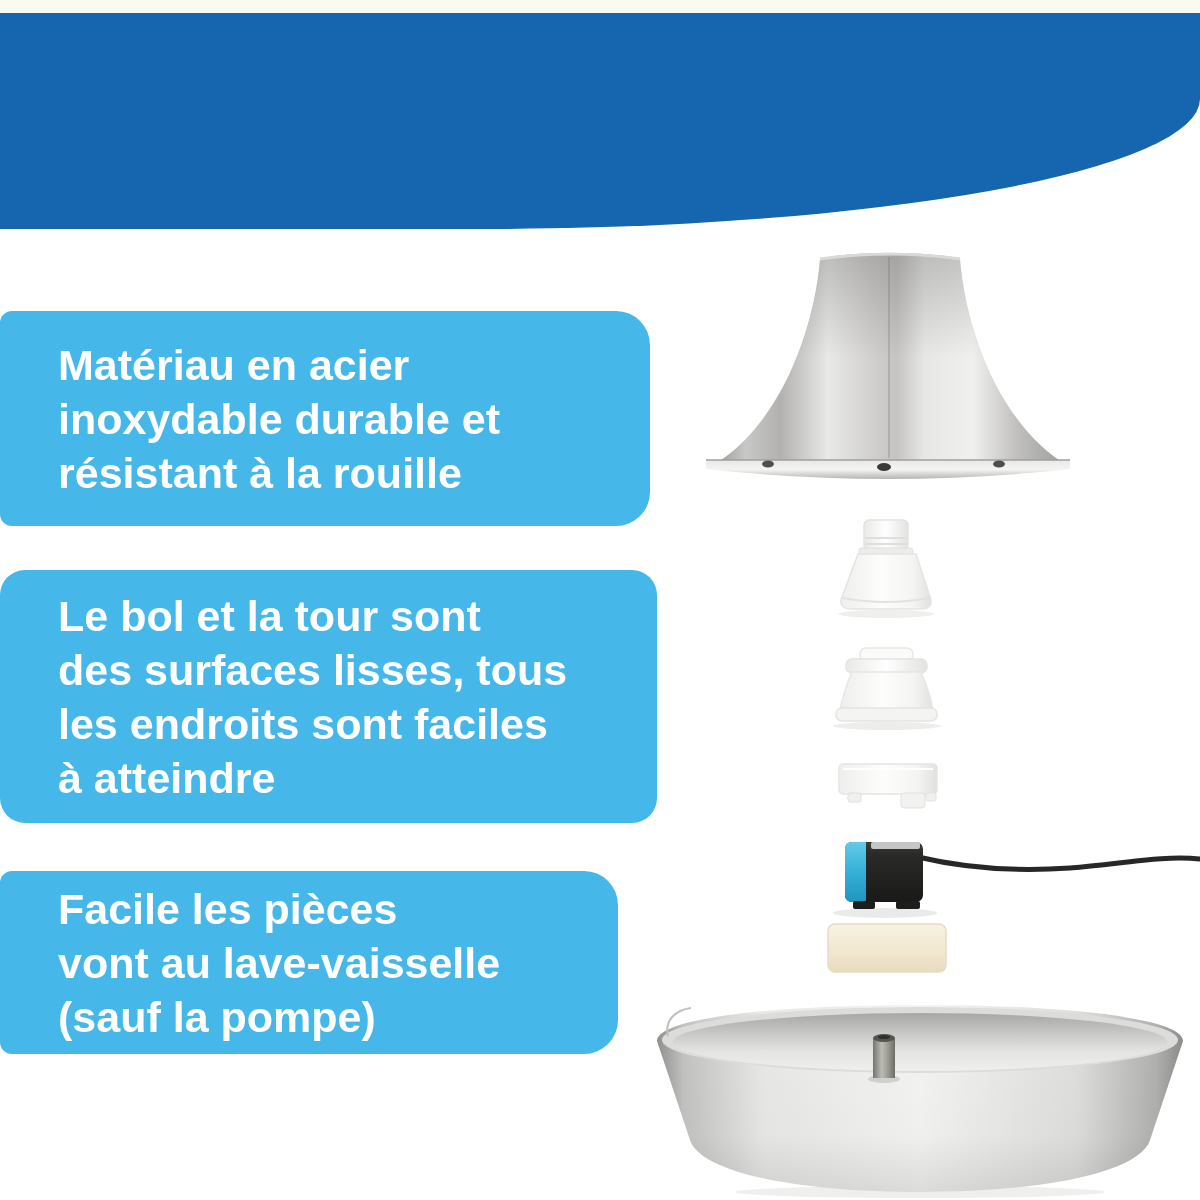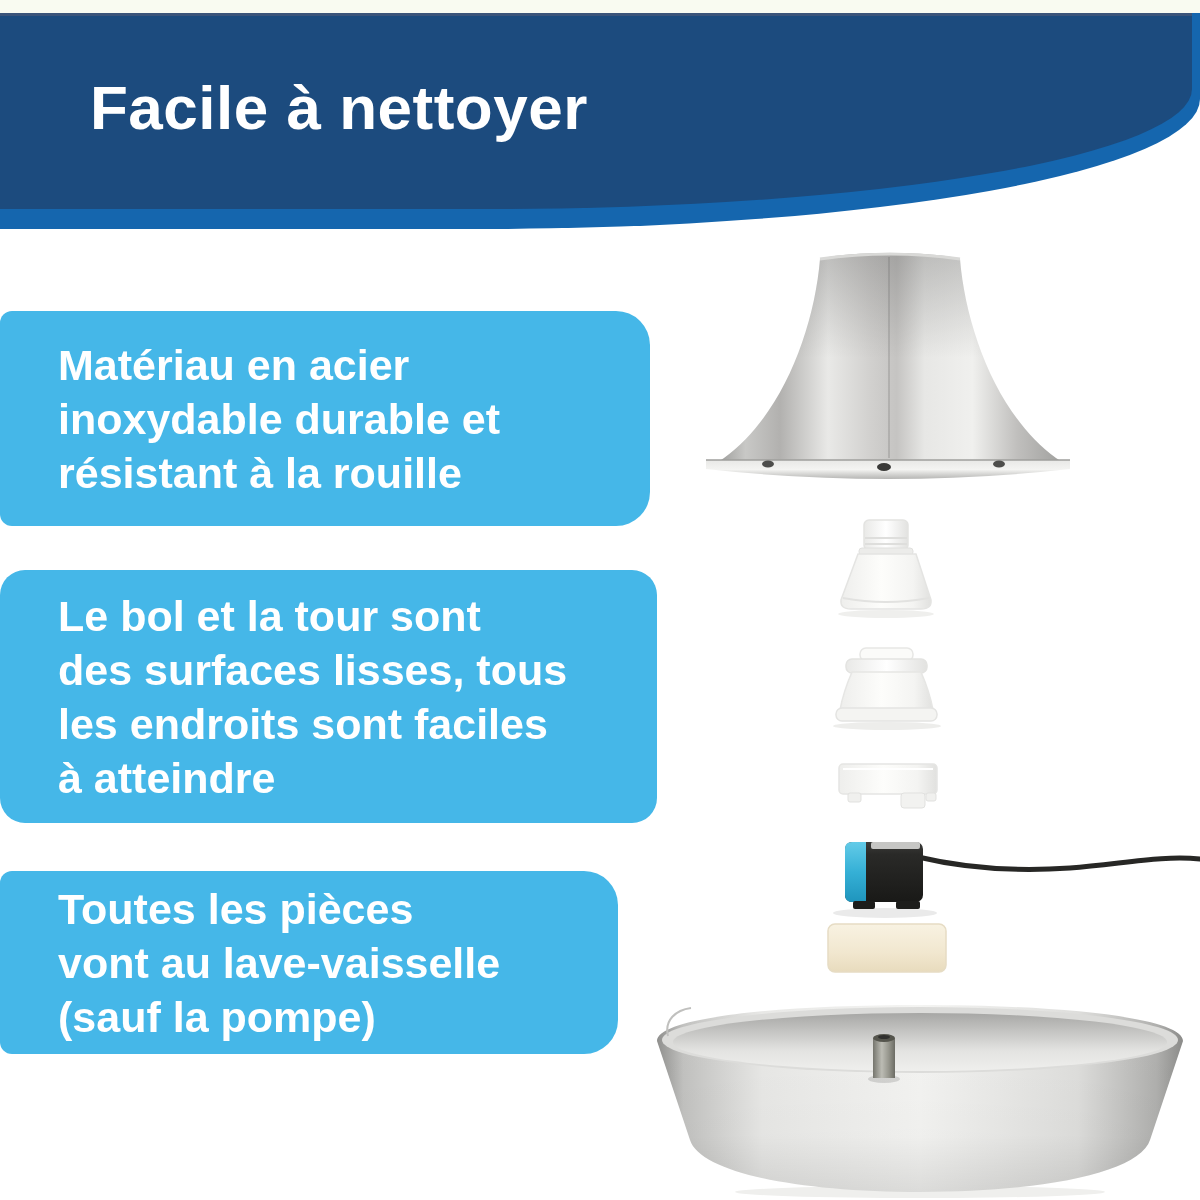--- a/index.html
+++ b/index.html
@@ -37,37 +37,34 @@
   .box-3{top:871px;width:618px;height:183px;}
   .product-svg{position:absolute;left:600px;top:230px;width:600px;height:970px;}
 </style>
 </head>
 <body>
 
 <div class="canvas">
 
   <div class="top-strip"></div>
   <div class="header-light"></div>
-  <div class="header-dark">
-    <h1>Facile à nettoyer</h1>
-  </div>
 
   <div class="feature-box box-1">
     <p>Matériau en acier
 inoxydable durable et
 résistant à la rouille</p>
   </div>
   <div class="feature-box box-2">
     <p>Le bol et la tour sont
 des surfaces lisses, tous
 les endroits sont faciles
 à atteindre</p>
   </div>
   <div class="feature-box box-3">
-    <p>Toutes les pièces
+    <p>Facile les pièces
 vont au lave-vaisselle
 (sauf la pompe)</p>
   </div>
 
   <svg class="product-svg" viewBox="600 230 600 970" xmlns="http://www.w3.org/2000/svg">
     <defs>
       <linearGradient id="gSteelBody" x1="0" y1="0" x2="1" y2="0">
         <stop offset="0" stop-color="#9c9c9a"></stop>
           <stop offset="0.08" stop-color="#c8c8c6"></stop>
         <stop offset="0.18" stop-color="#b2b1af"></stop>

